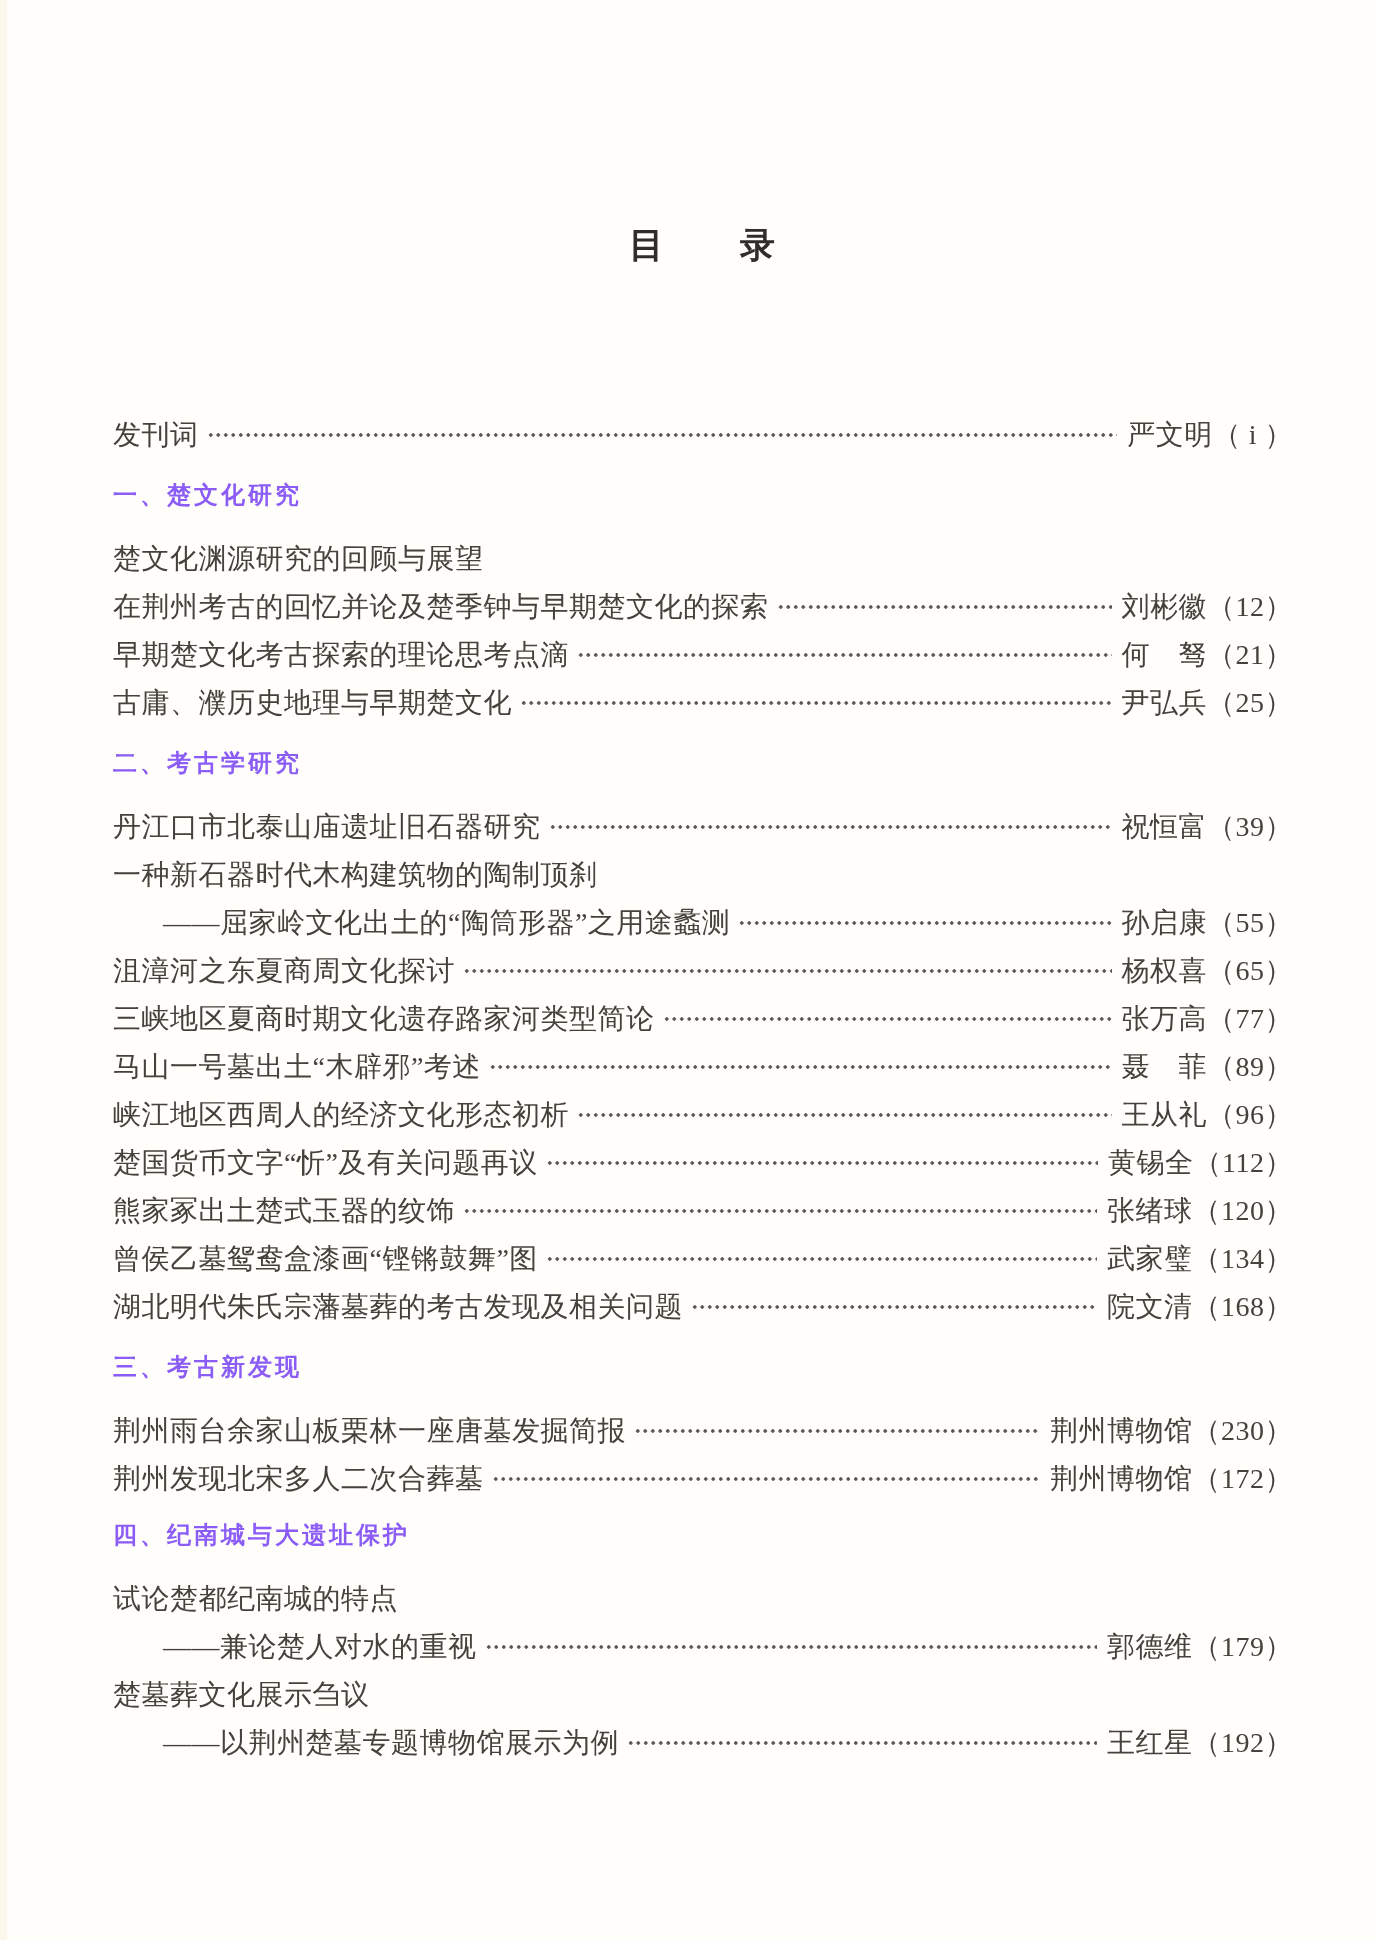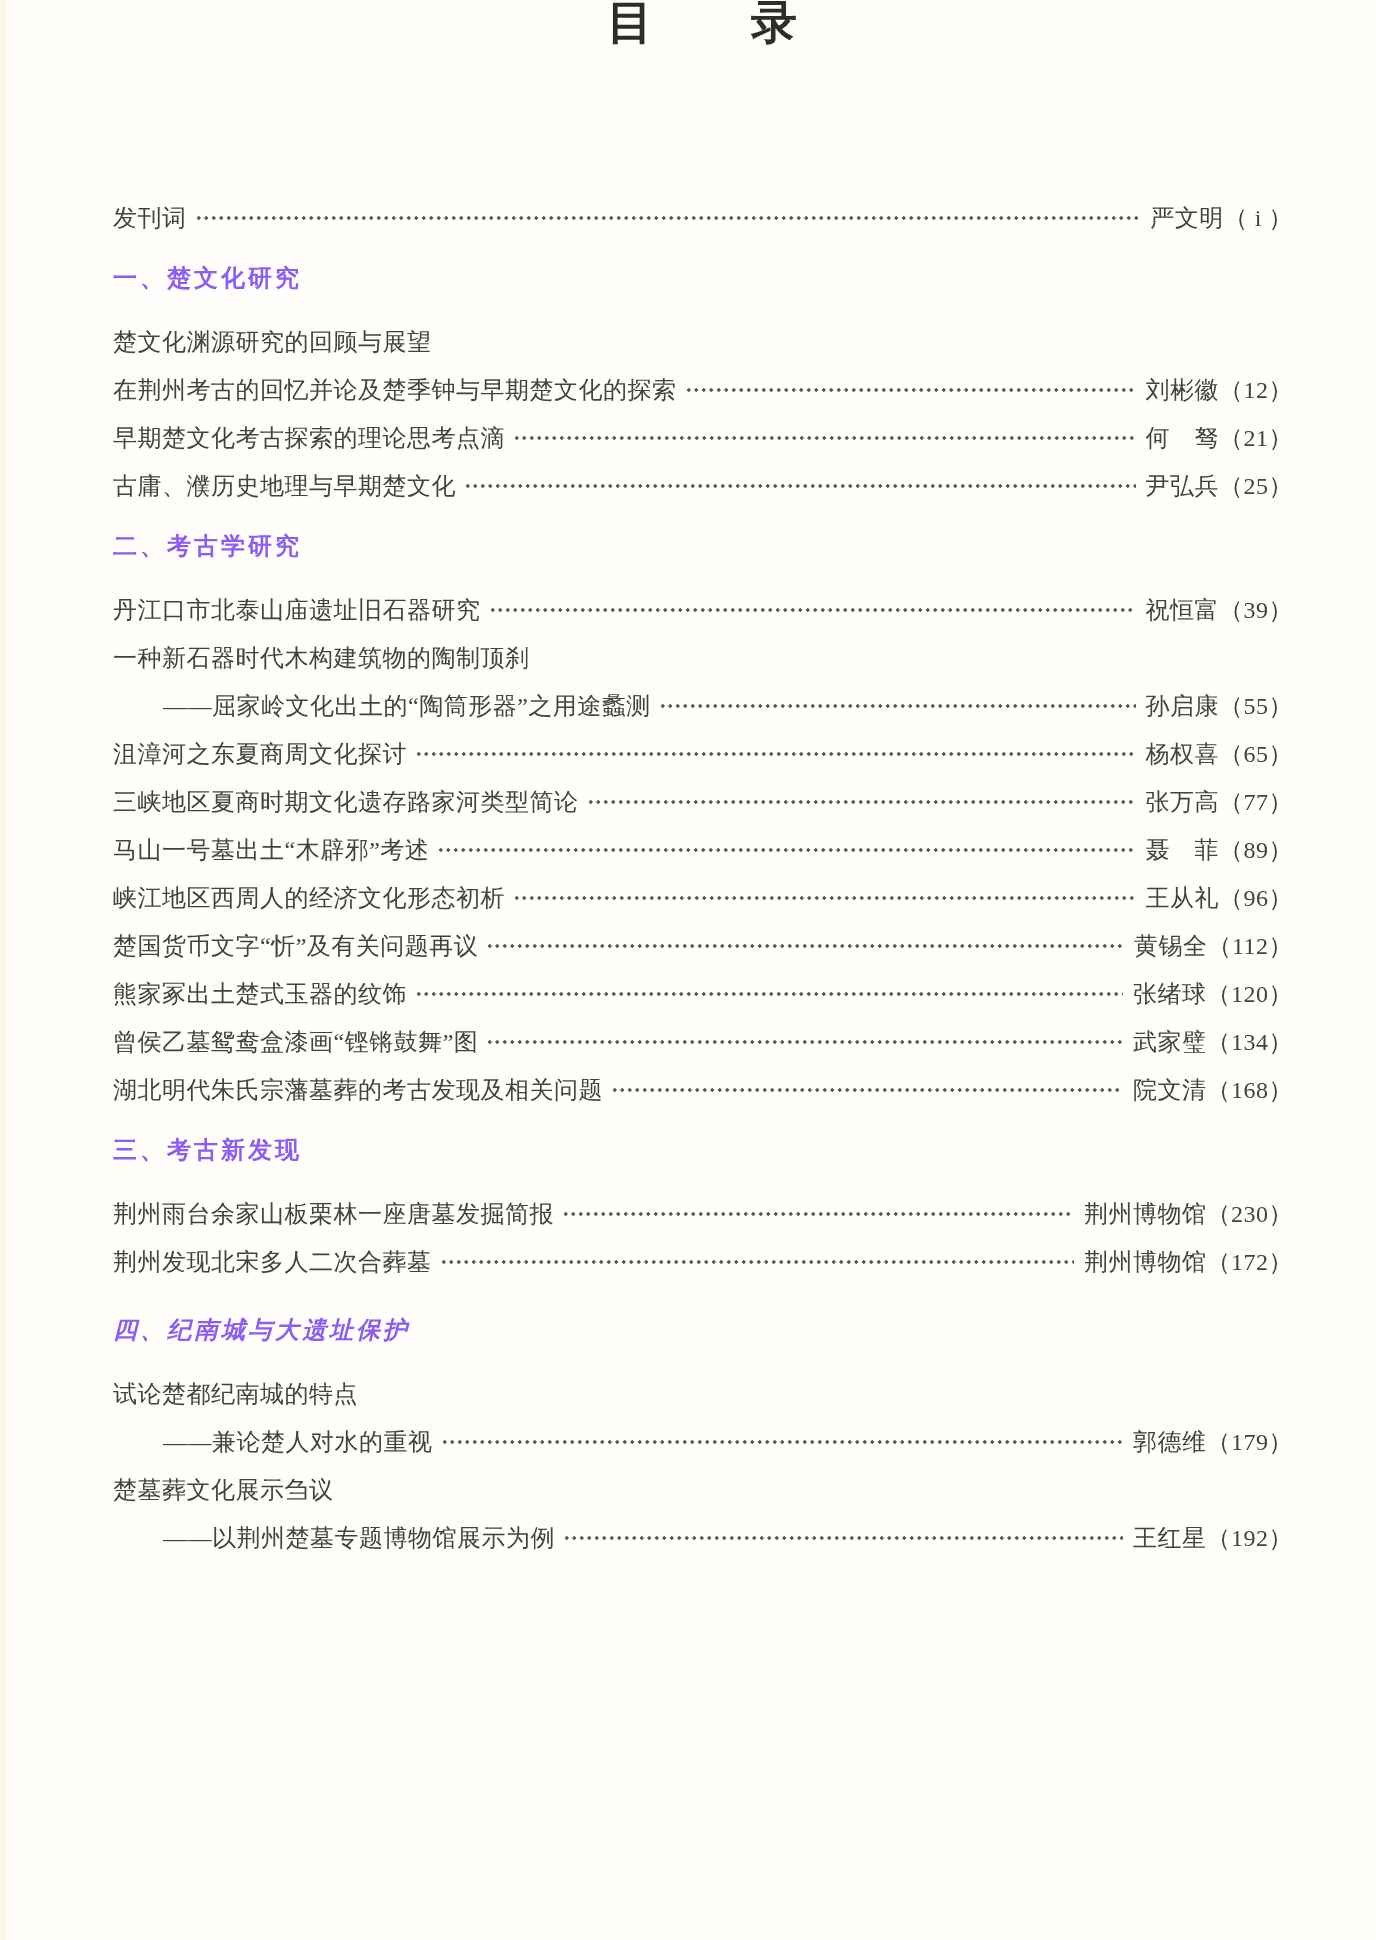--- a/index.html
+++ b/index.html
@@ -18,33 +18,34 @@
     left: 0; top: 0;
     width: 7px; height: 100%;
     background: #f8f0dd;
     opacity: .55;
   }
   .sheet {
     padding: 0 83px 0 113px;
   }
   .title {
     margin: 0;
-    font-size: 46px;
+    padding-top: 228px;
+    font-size: 35px;
     line-height: 1;
     font-weight: 700;
     text-align: center;
     letter-spacing: 2px;
     color: #2f2d29;
   }
   .front-row { margin-top: 148px; }
   .row {
     display: flex;
     align-items: center;
     height: 48px;
-    font-size: 24px;
+    font-size: 28px;
     letter-spacing: 0.5px;
   }
   .row .t { white-space: nowrap; }
   .row .c { white-space: nowrap; text-align: left; }
   .indent { padding-left: 50px; }
   .leader {
     flex: 1 1 auto;
     align-self: stretch;
     margin: 0 10px 0 8px;
     background-image: radial-gradient(circle, #56544f 1.4px, rgba(0,0,0,0) 1.9px);
@@ -56,21 +57,21 @@
     font-family: "Liberation Sans", "DejaVu Sans", sans-serif;
     font-size: 24px;
     font-weight: 600;
     color: #8b5cf6;
     text-align: left;
     height: 48px;
     line-height: 48px;
     margin: 12px 0 16px 0;
     letter-spacing: 3px;
   }
-  .sec-last { margin-top: 20px; font-style: italic; }
+  .sec-last { margin-top: 8px; }
 </style>
 </head>
 <body>
 
 <div class="edge-tint"></div>
 
 <div class="sheet">
 
   <h1 class="title">目　　录</h1>
 

